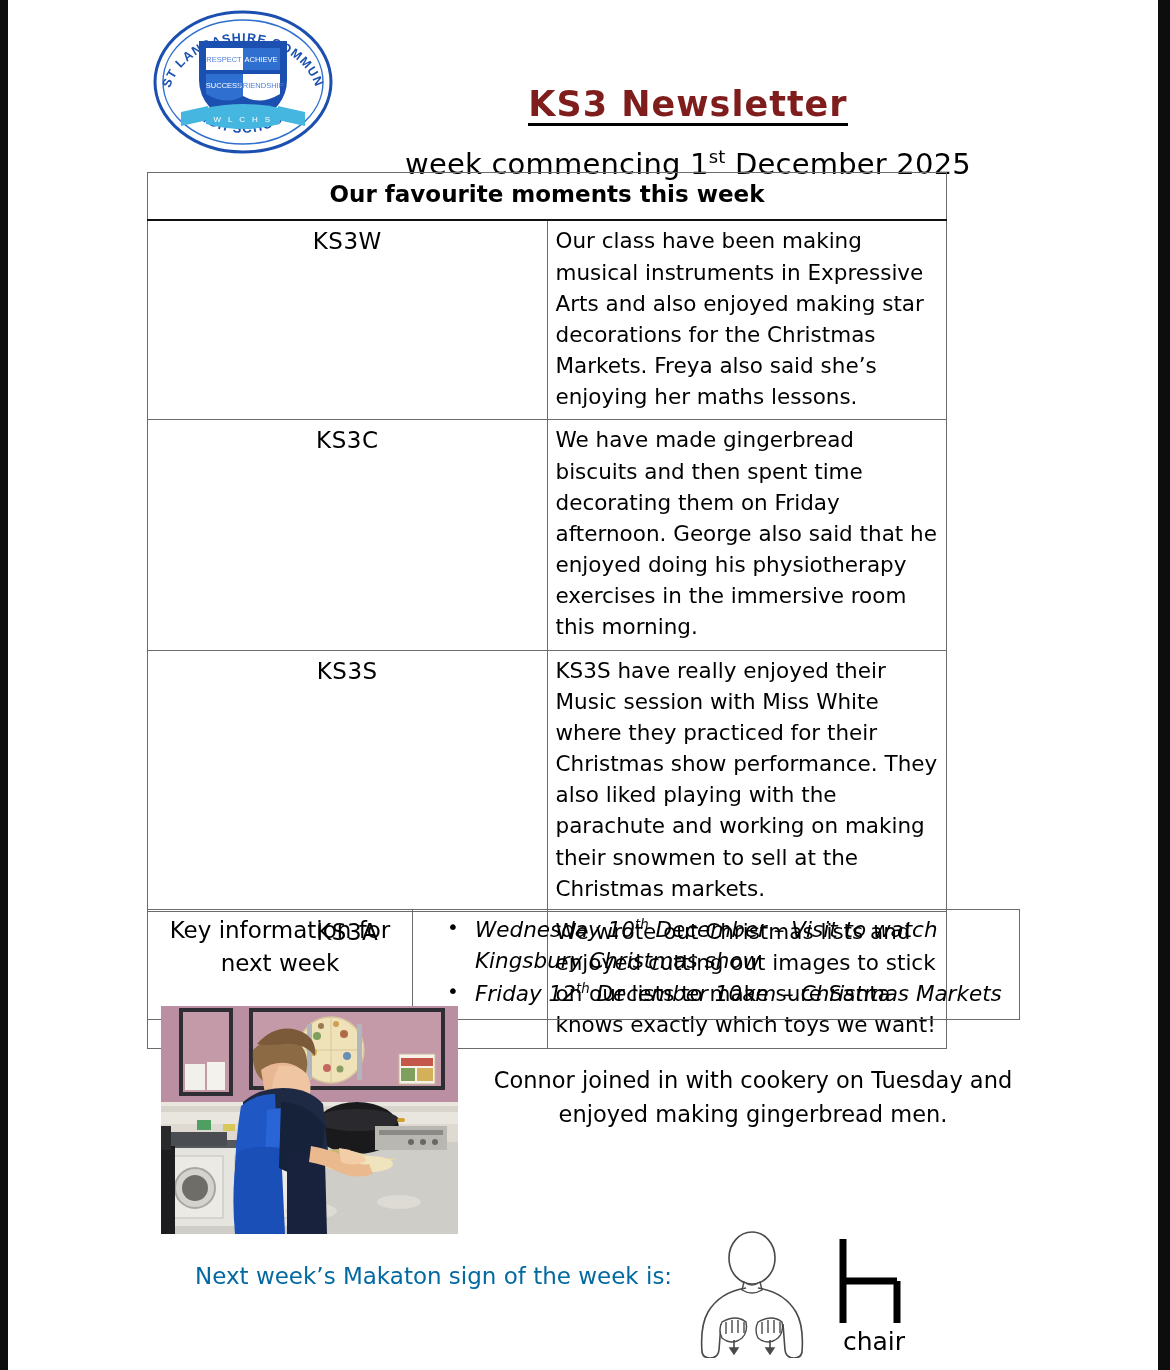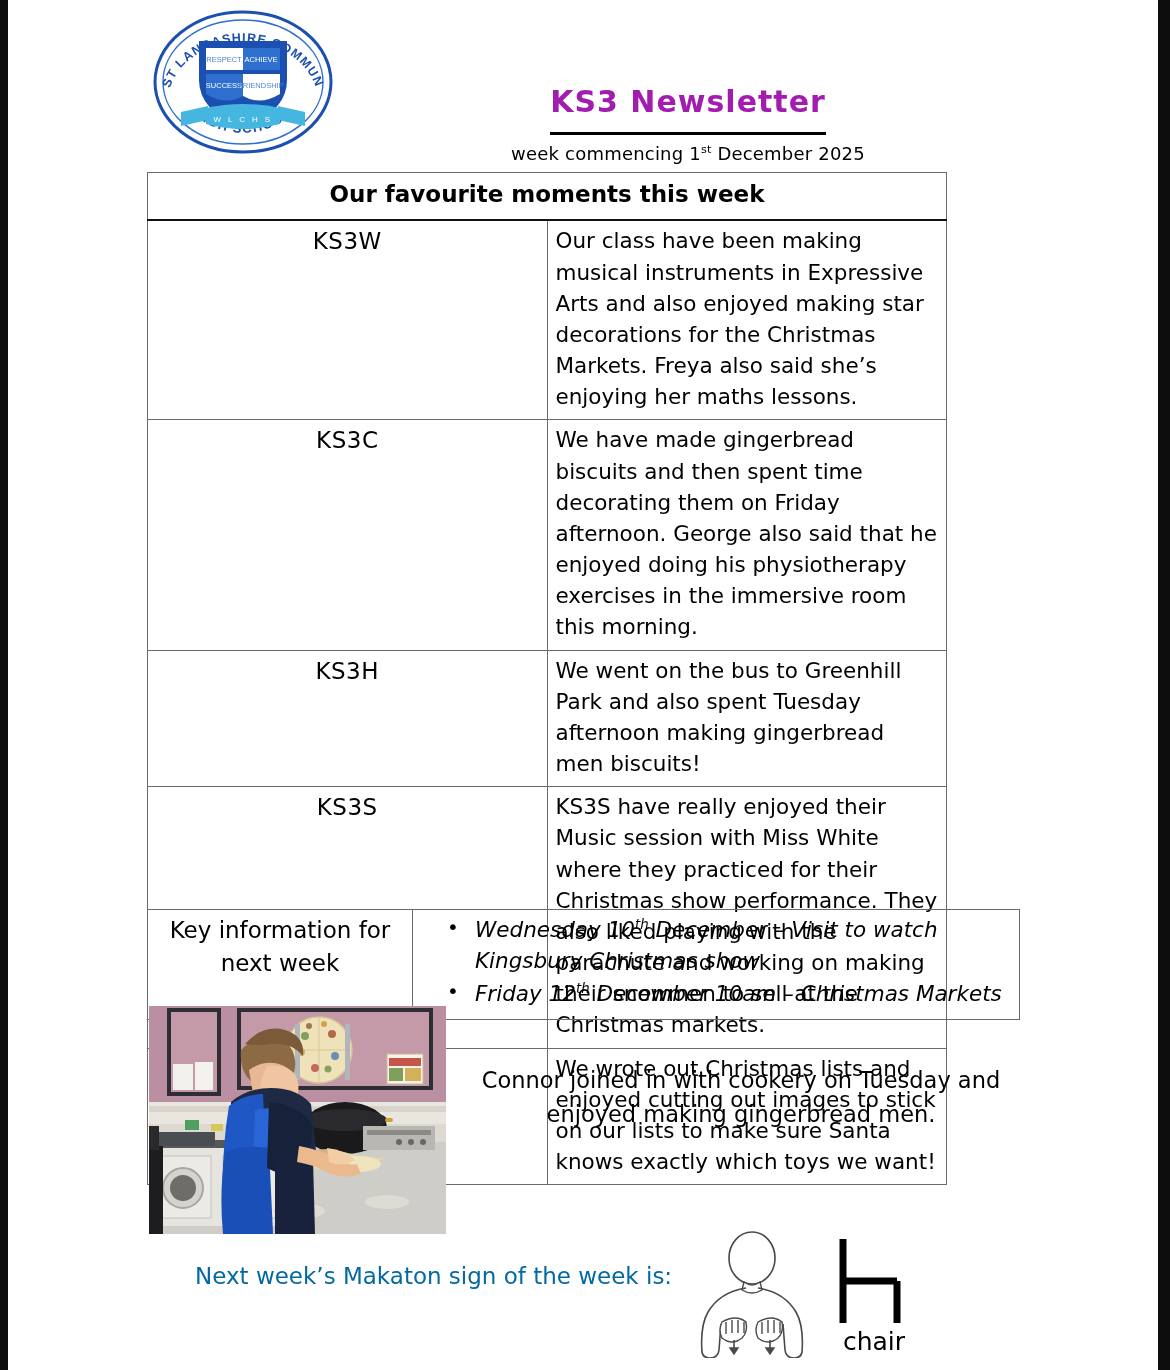--- a/index.html
+++ b/index.html
@@ -37,33 +37,33 @@
   }
   .title-block {
     position: absolute;
     left: 330px;
     top: 86px;
     width: 700px;
     text-align: center;
   }
   .doc-title {
     font-family: "DejaVu Sans", sans-serif;
-    font-size: 30px;
+    font-size: 35px;
     font-weight: bold;
     letter-spacing: 1px;
-    color: #a21caf;
+    color: #7f1d1d;
     display: inline-block;
     border-bottom: 3px solid #000;
-    padding-bottom: 14px;
+    padding-bottom: 0;
     line-height: 1.05;
   }
   .doc-subtitle {
-    font-size: 18px;
+    font-size: 29px;
     color: #000;
-    margin-top: 8px;
+    margin-top: 21px;
     letter-spacing: 0.2px;
   }
   sup { font-size: 0.62em; vertical-align: super; line-height: 0; }
 
   
   table.nl {
     border-collapse: collapse;
     table-layout: fixed;
     position: absolute;
     font-size: 21.5px;
@@ -121,21 +121,21 @@
     content: "\2022";
     position: absolute;
     left: -28px;
     top: -1px;
     font-size: 20px;
   }
 
   
   .photo-row {
     position: absolute;
-    left: 133px;
+    left: 145px;
     top: 1006px;
     width: 1000px;
     height: 228px;
   }
   .photo {
     position: absolute;
     left: 8px;
     top: 0;
     width: 297px;
     height: 228px;
@@ -240,24 +240,20 @@
         <tr>
       <td class="hdr" colspan="2">Our favourite moments this week</td>
     </tr>
     <tr>
       <td class="cls-cell">KS3W</td>
       <td class="txt-cell">Our class have been making musical instruments in Expressive Arts and also enjoyed making star decorations for the Christmas Markets. Freya also said she’s enjoying her maths lessons.</td>
     </tr>
     <tr>
       <td class="cls-cell">KS3C</td>
       <td class="txt-cell">We have made gingerbread biscuits and then spent time decorating them on Friday afternoon. George also said that he enjoyed doing his physiotherapy exercises in the immersive room this morning.</td>
-    </tr>
-    <tr>
-      <td class="cls-cell">KS3H</td>
-      <td class="txt-cell">We went on the bus to Greenhill Park and also spent Tuesday afternoon making gingerbread men biscuits!</td>
     </tr>
     <tr>
       <td class="cls-cell">KS3S</td>
       <td class="txt-cell">KS3S have really enjoyed their Music session with Miss White where they practiced for their Christmas show performance. They also liked playing with the parachute and working on making their snowmen to sell at the Christmas markets.</td>
     </tr>
     <tr>
       <td class="cls-cell">KS3A</td>
       <td class="txt-cell">We wrote out Christmas lists and enjoyed cutting out images to stick on our lists to make sure Santa knows exactly which toys we want!</td>
     </tr>
   </tbody>

